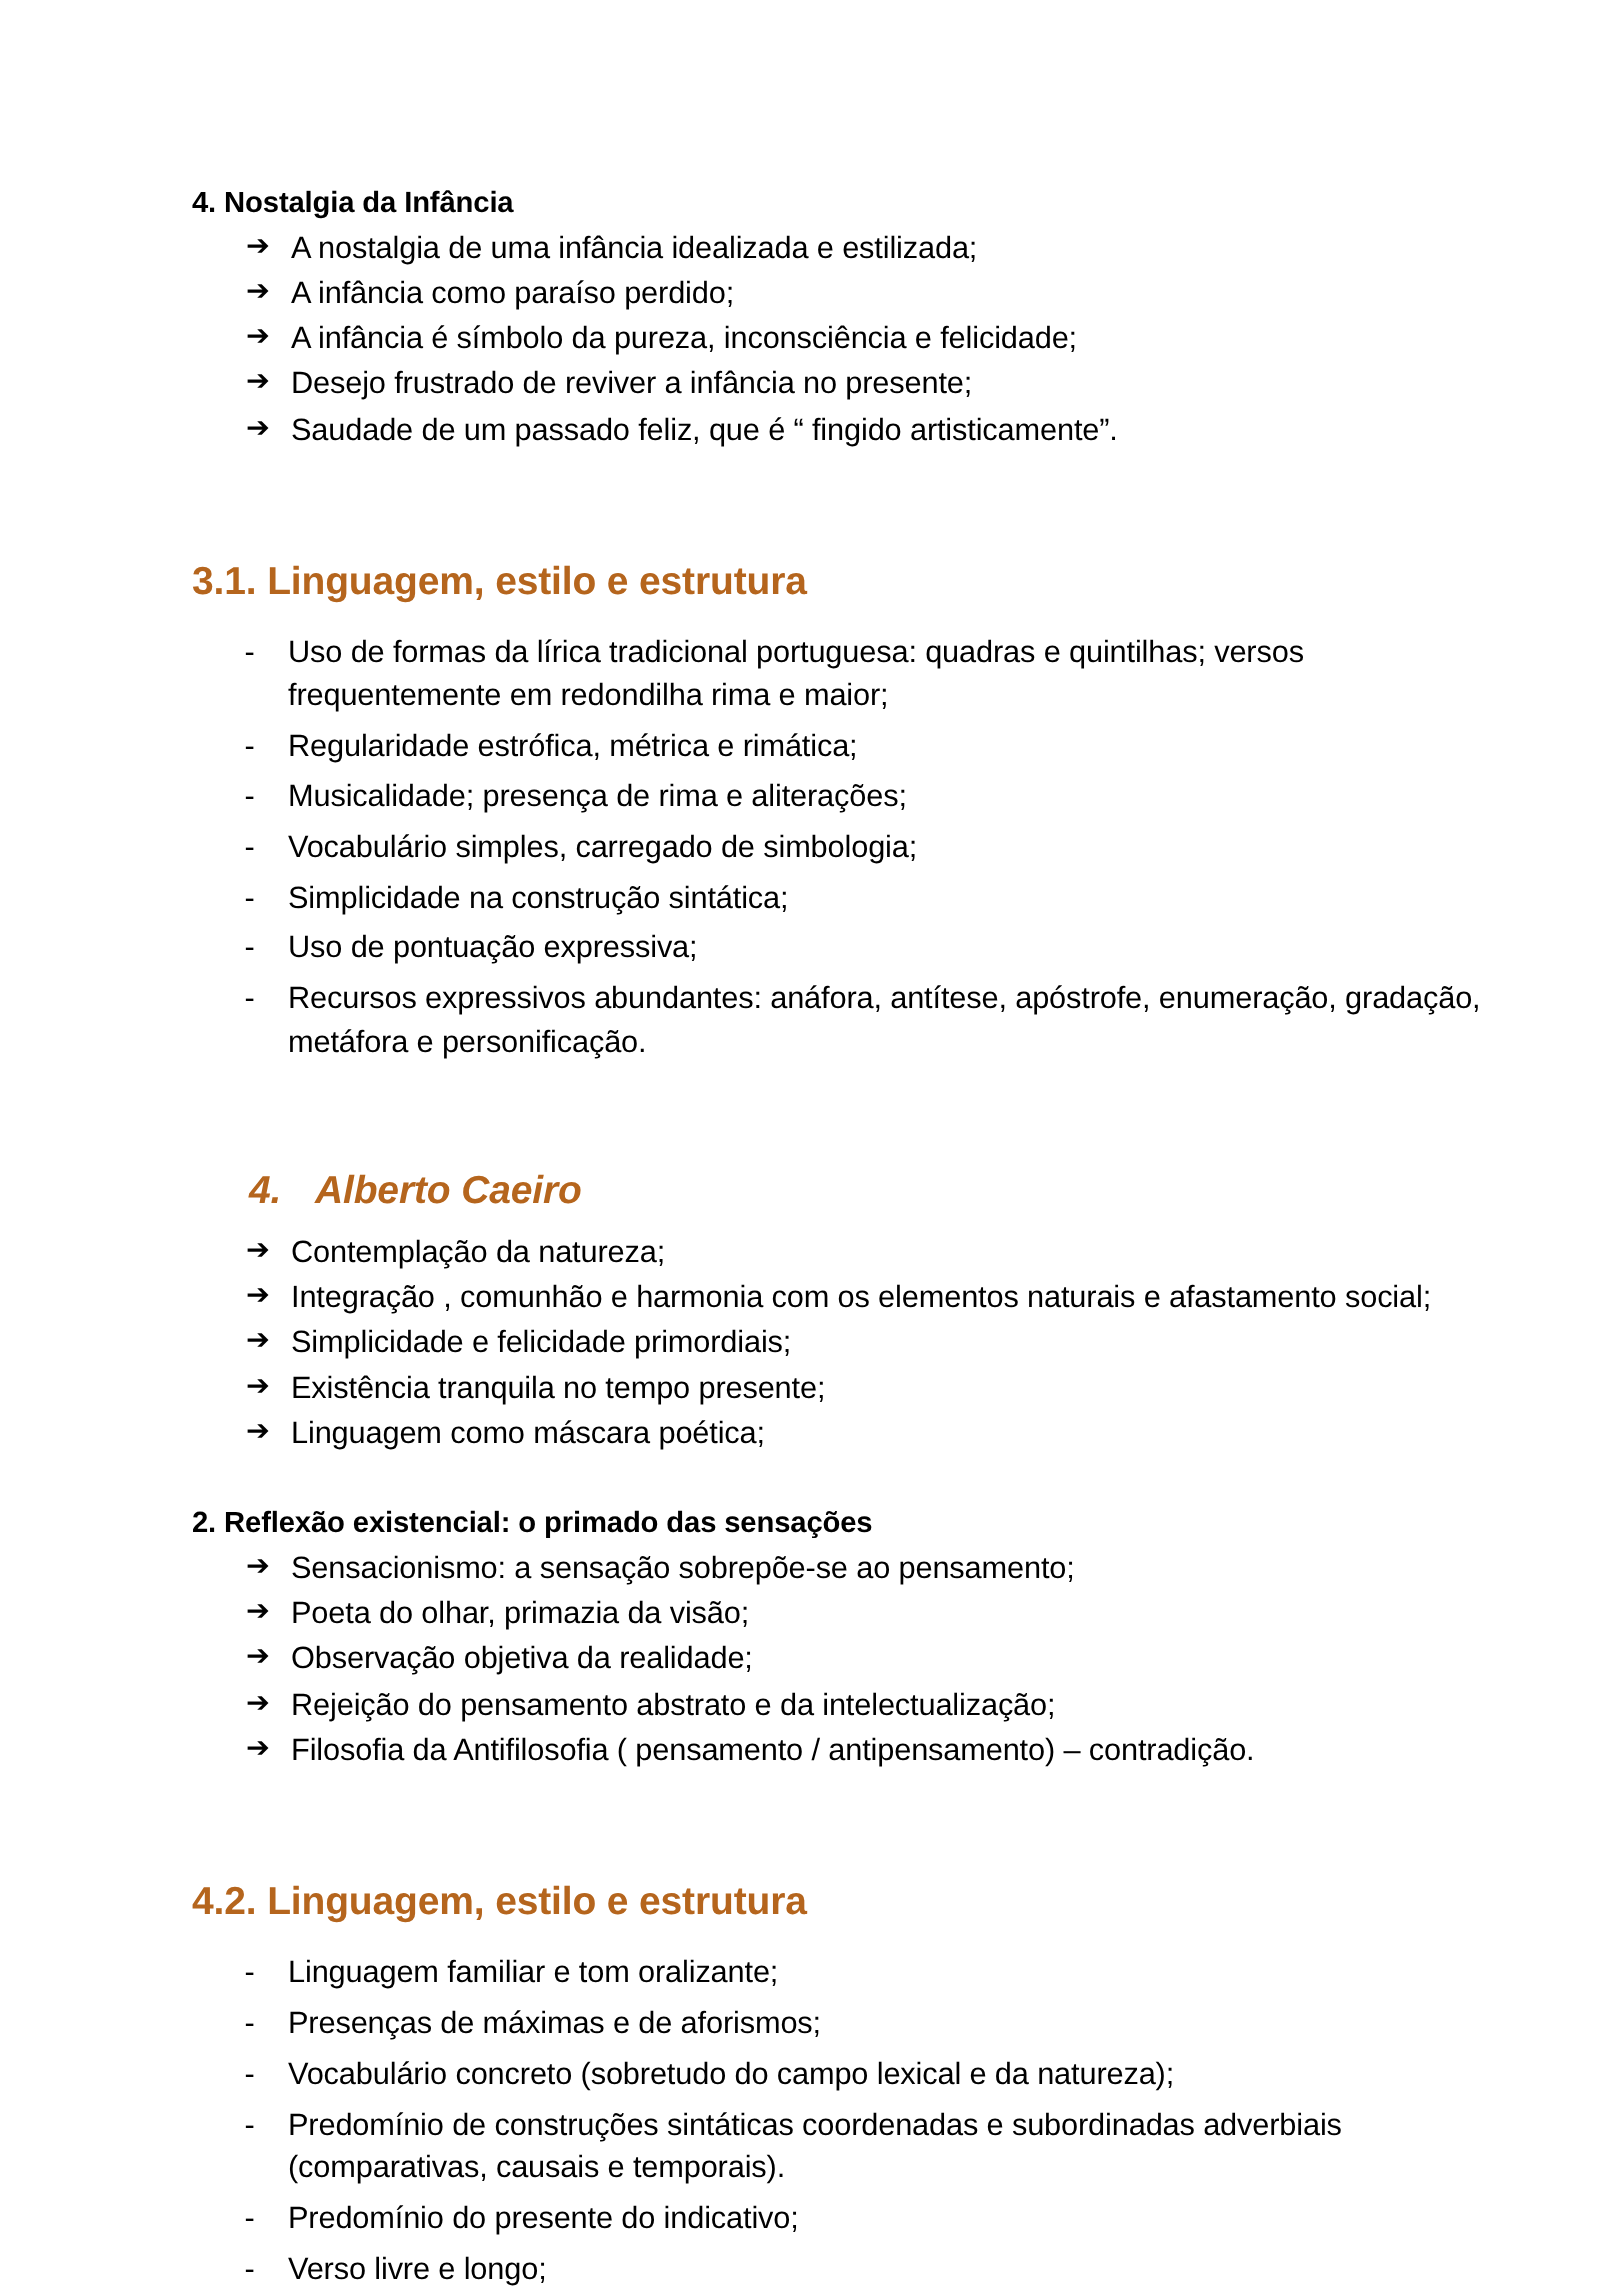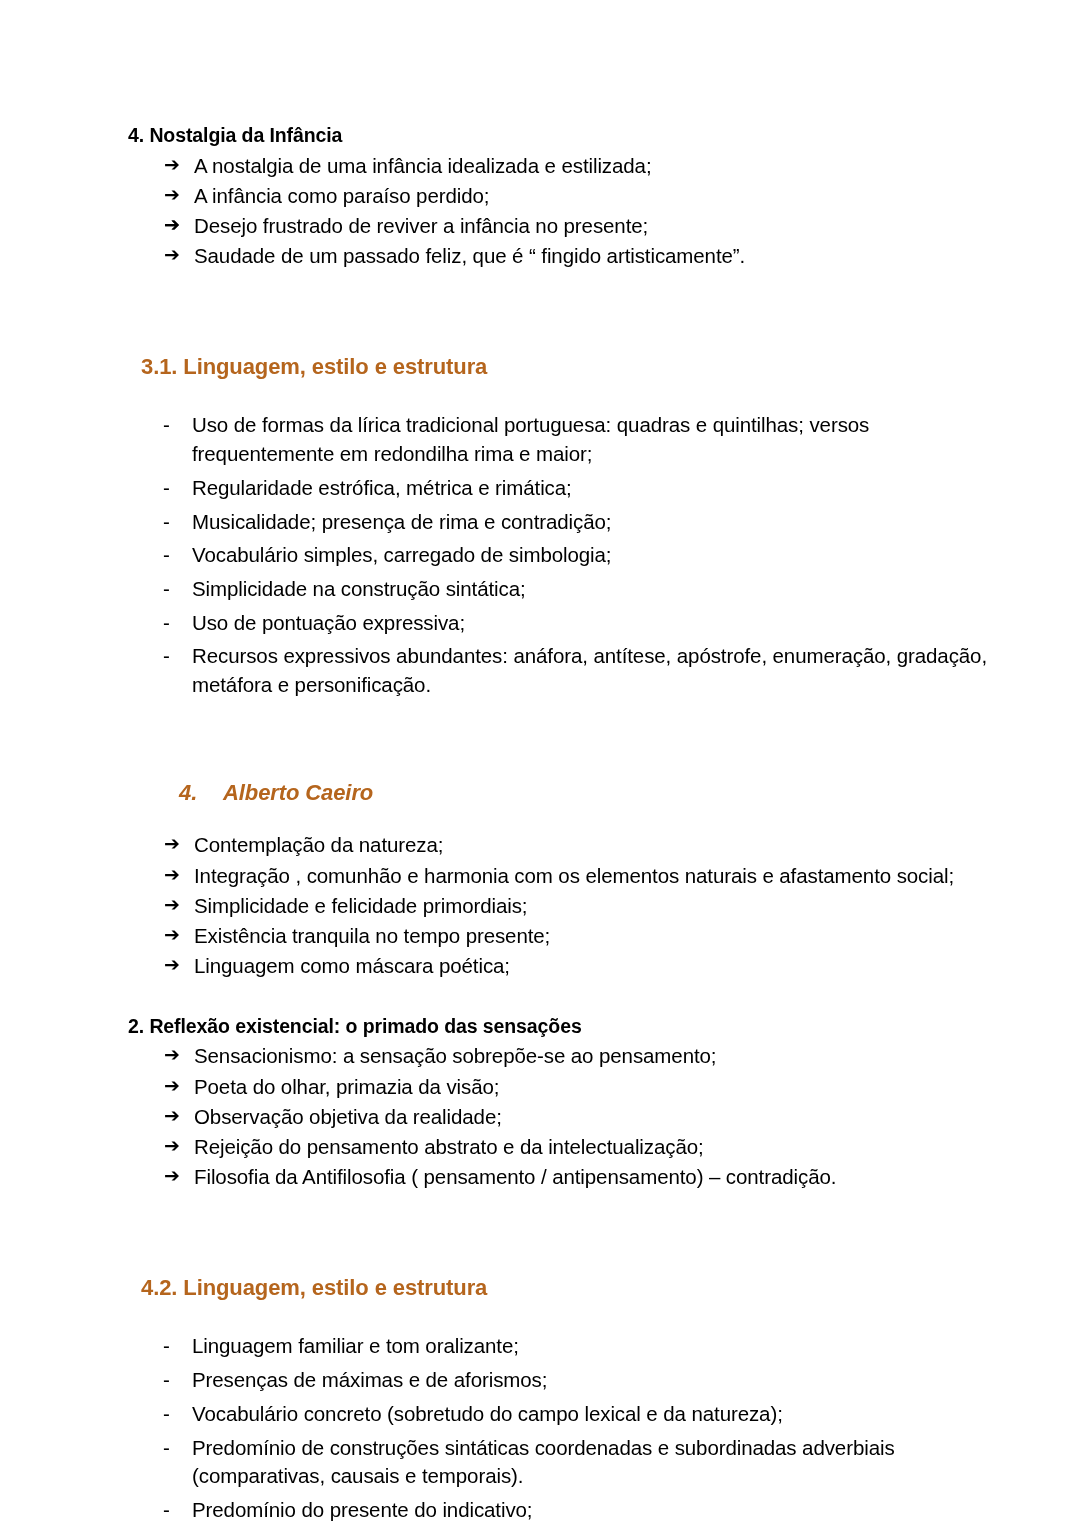--- a/index.html
+++ b/index.html
@@ -34,25 +34,25 @@
     font-size: 19.5px;
     font-weight: bold;
     line-height: 1.42;
     color: #000000;
     margin: 0 0 2px 0;
     letter-spacing: -0.1px;
   }
 
   
   .orange-heading {
-    font-size: 22px;
+    font-size: 26px;
     font-weight: bold;
     color: #b5651d;
     line-height: 1.4;
-    margin: 13px;
+    margin: 0;
     letter-spacing: -0.1px;
   }
   .orange-heading.numbered {
     padding-left: 38px;
     font-style: italic;
   }
   .orange-heading .num {
     display: inline-block;
     min-width: 44px;
   }
@@ -119,20 +119,21 @@
       <li>
         <span class="marker">➔</span>
         <span>A nostalgia de uma infância idealizada e estilizada;</span>
       </li>
       <li>
         <span class="marker">➔</span>
         <span>A infância como paraíso perdido;</span>
       </li>
       <li>
         <span class="marker">➔</span>
+        <span>A infância é símbolo da pureza, inconsciência e felicidade;</span>
       </li>
       <li>
         <span class="marker">➔</span>
         <span>Desejo frustrado de reviver a infância no presente;</span>
       </li>
       <li>
         <span class="marker">➔</span>
         <span>Saudade de um passado feliz, que é “ fingido artisticamente”.</span>
       </li>
     </ul>
@@ -145,21 +146,21 @@
       <li>
         <span class="marker">-</span>
         <span>Uso de formas da lírica tradicional portuguesa: quadras e quintilhas; versos frequentemente em redondilha rima e maior;</span>
       </li>
       <li>
         <span class="marker">-</span>
         <span>Regularidade estrófica, métrica e rimática;</span>
       </li>
       <li>
         <span class="marker">-</span>
-        <span>Musicalidade; presença de rima e contradição;</span>
+        <span>Musicalidade; presença de rima e aliterações;</span>
       </li>
       <li>
         <span class="marker">-</span>
         <span>Vocabulário simples, carregado de simbologia;</span>
       </li>
       <li>
         <span class="marker">-</span>
         <span>Simplicidade na construção sintática;</span>
       </li>
       <li>

